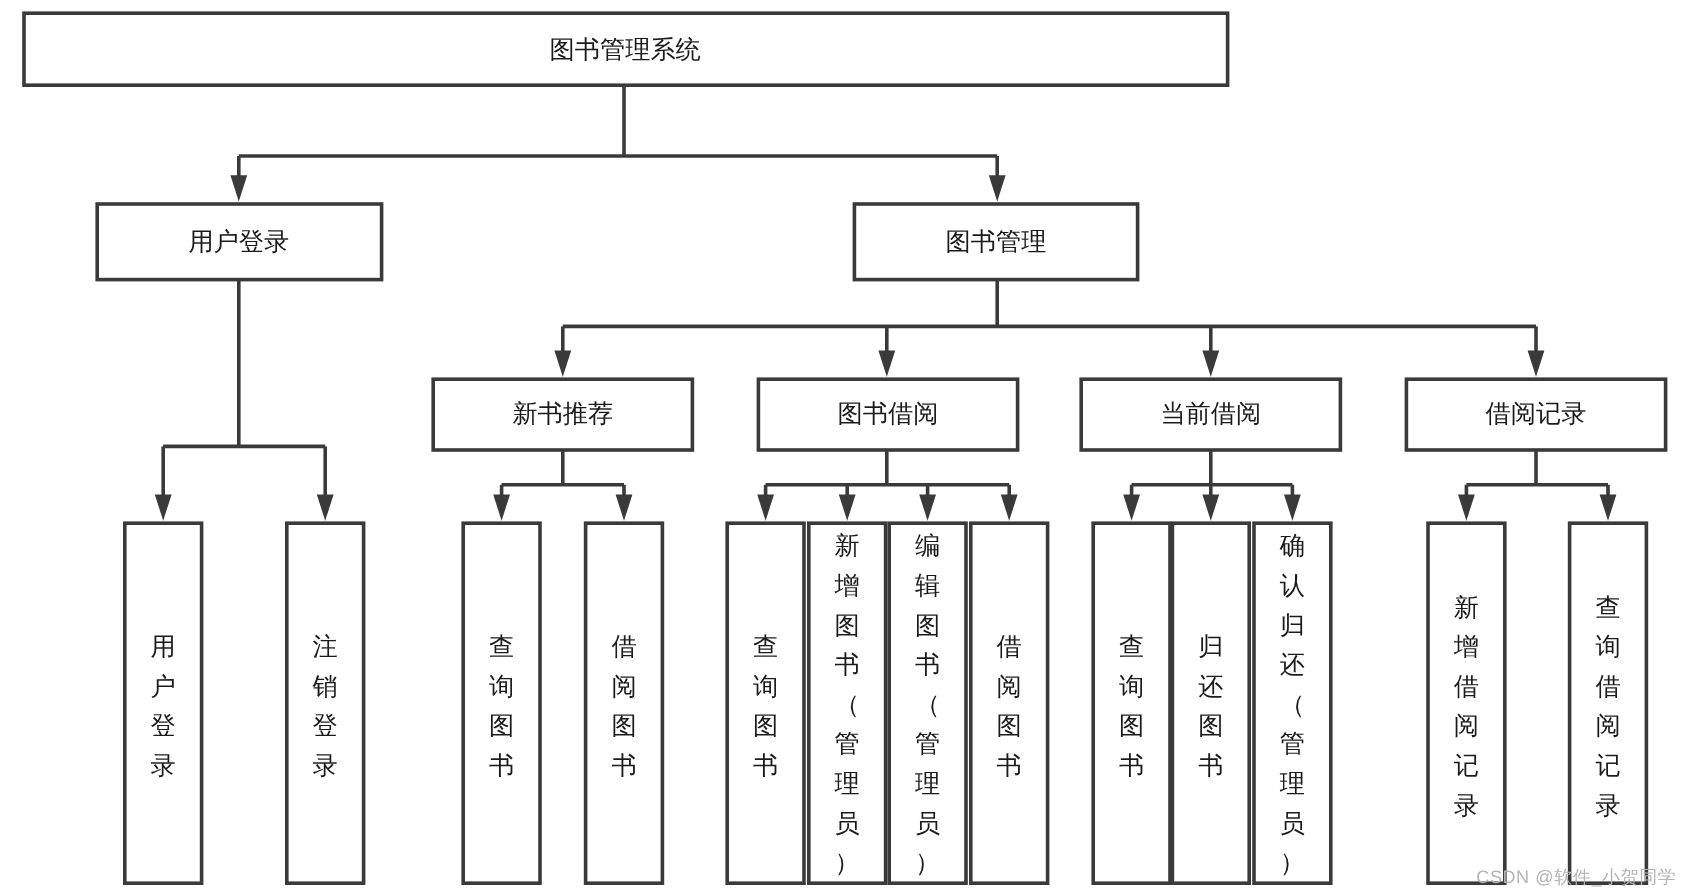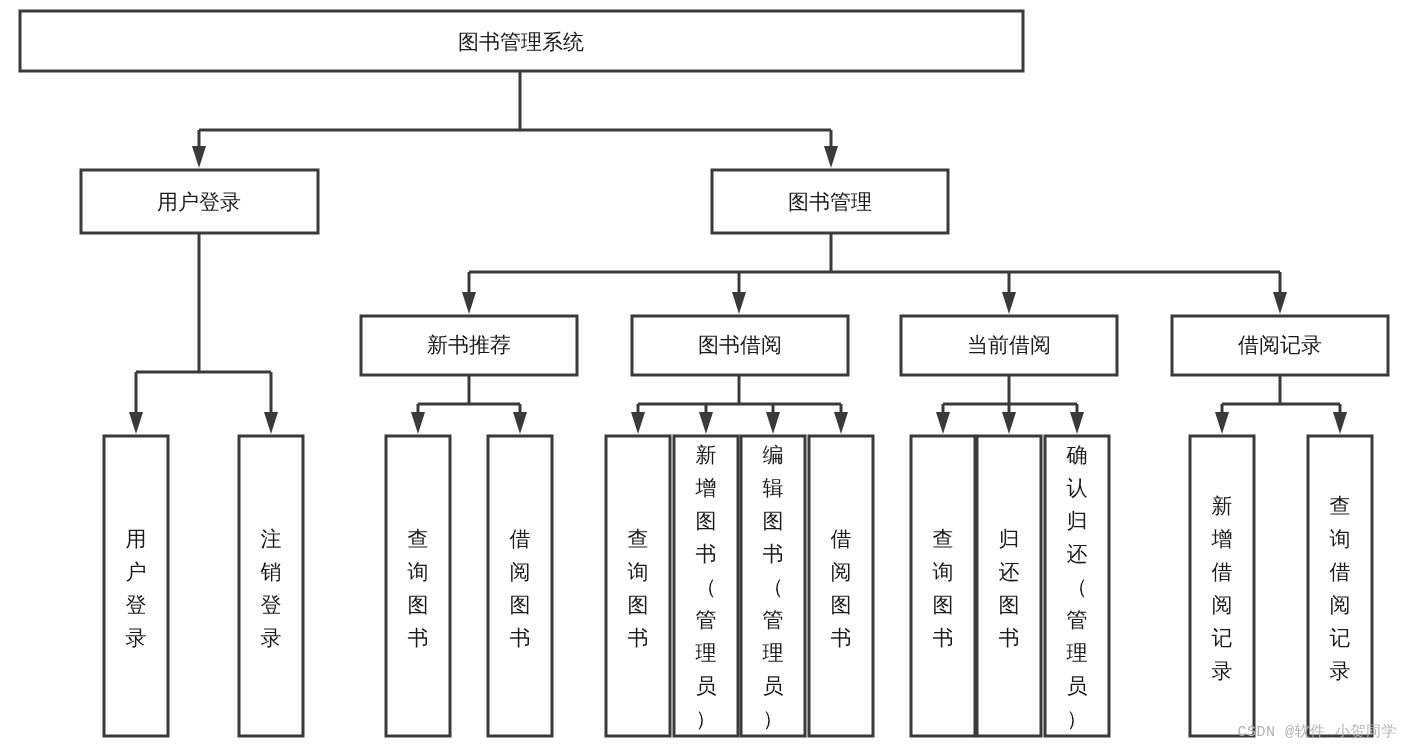--- a/index.html
+++ b/index.html
@@ -50,21 +50,21 @@
   .node-label-v {
     font-family: "DejaVu Sans", "Liberation Sans", sans-serif;
     font-size: 21px;
     fill: #1a1a1a;
     text-anchor: middle;
   }
   .watermark {
     position: absolute;
     right: 8px;
     bottom: 6px;
-    font-family: Liberation Mono, monospace;
+    font-family: Liberation Sans, sans-serif;
     font-size: 15px;
     color: #b4b4b4;
     letter-spacing: 0.5px;
     white-space: nowrap;
     user-select: none;
   }
 </style>
 </head>
 <body>
 

